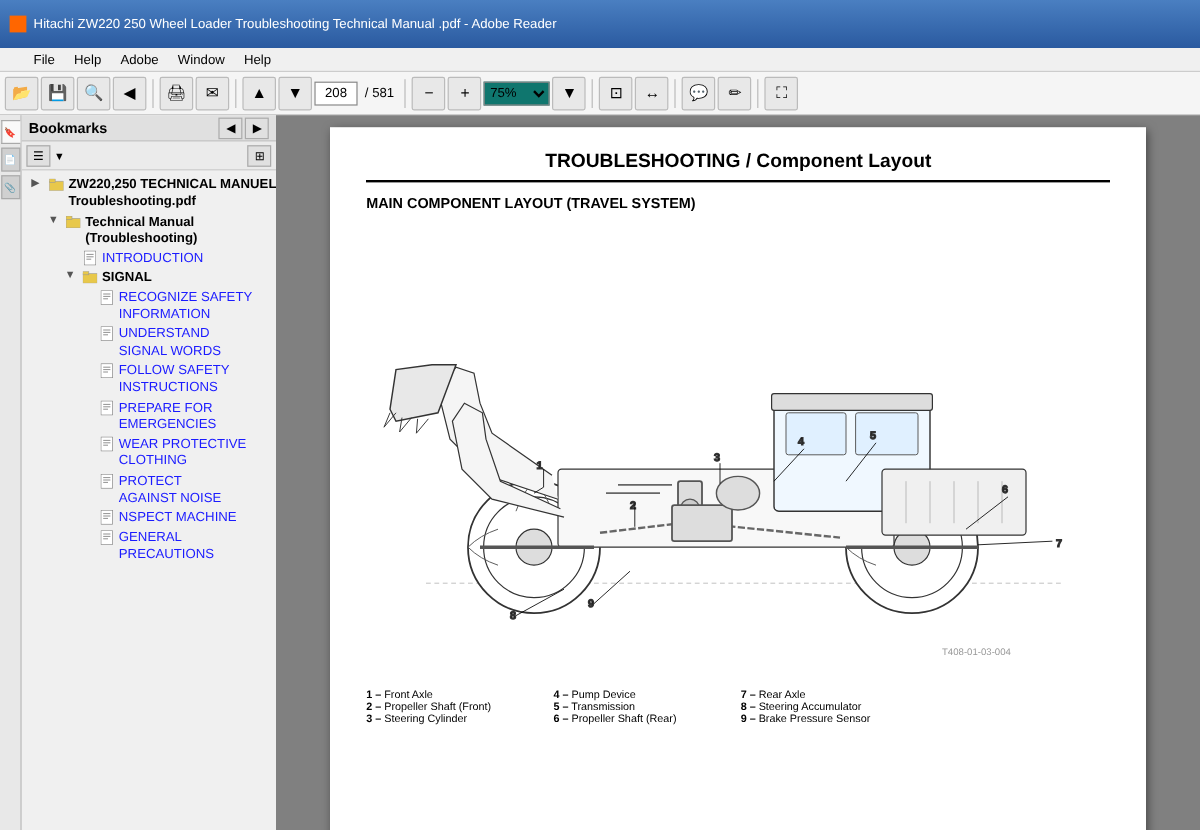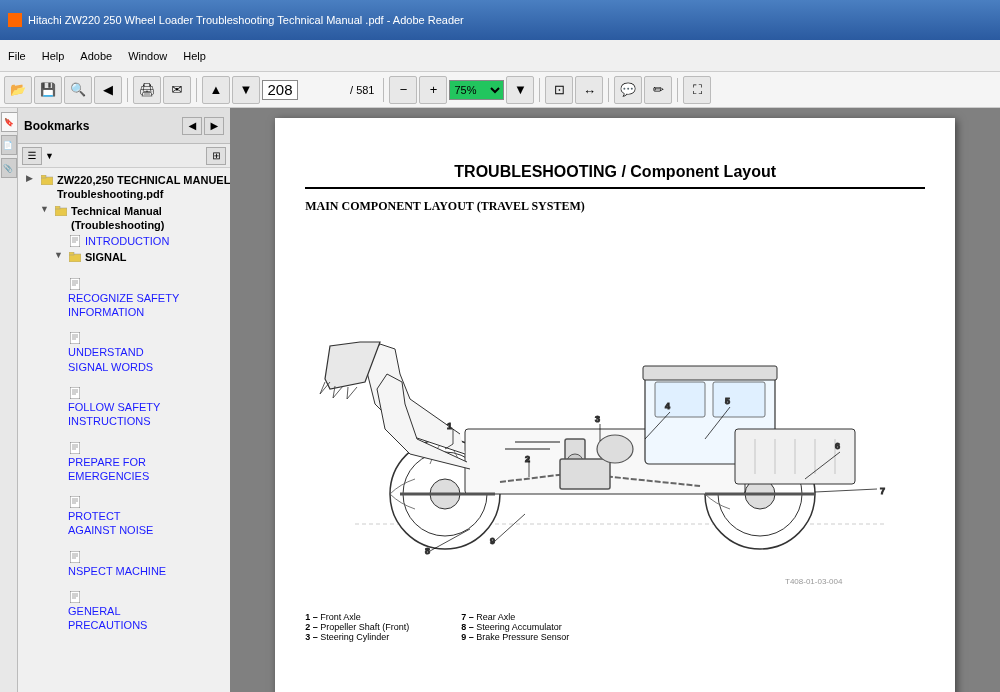--- a/index.html
+++ b/index.html
@@ -18,24 +18,24 @@
     .title-bar-icon {
       width: 14px; height: 14px;
       background: #ff6600;
       margin-right: 6px;
       display: inline-block;
     }
 
     
     .menu-bar {
       background: #f0f0f0;
-      height: 32px;
+      height: 20px;
       display: flex;
       align-items: center;
-      padding: 0 0;
+      padding: 0 20px;
       border-bottom: 1px solid #ccc;
       font-size: 11px;
     }
     .menu-item {
       padding: 2px 8px;
       cursor: pointer;
     }
 
     
     .toolbar {
@@ -54,48 +54,48 @@
       border-radius: 2px;
       display: flex; align-items: center; justify-content: center;
       cursor: pointer;
       font-size: 13px;
     }
     .tb-sep { width: 1px; height: 24px; background: #bbb; margin: 0 3px; }
     .tb-page-input {
       width: 36px; height: 20px;
       border: 1px solid #888;
       text-align: center;
-      font-size: 15px;
+      font-size: 11px;
       background: white;
     }
-    .tb-page-total { font-size: 11px; padding: 0 4px; margin-left: 46px; }
+    .tb-page-total { font-size: 11px; padding: 0 4px; }
     .tb-zoom-select {
       width: 55px; height: 20px;
       border: 1px solid #888;
       font-size: 11px;
-      background: #22c55e;
+      background: #0f766e;
     }
 
     
     .main-area {
       display: flex;
       height: calc(692px - 22px - 20px - 36px);
     }
 
     
     .bookmarks-panel {
       flex: 1;
       display: flex;
       flex-direction: column;
       overflow: hidden;
     }
     .bookmarks-header {
       background: #e0e0e0;
       border-bottom: 1px solid #bbb;
-      height: 36px;
+      height: 22px;
       display: flex;
       align-items: center;
       padding: 0 6px;
       font-size: 12px;
       font-weight: bold;
     }
     .bookmarks-toolbar {
       height: 24px;
       background: #ebebeb;
       border-bottom: 1px solid #ccc;
@@ -120,21 +120,21 @@
     }
     .bm-item {
       padding: 1px 0;
       cursor: pointer;
       display: flex;
       align-items: flex-start;
     }
     .bm-indent-0 { padding-left: 8px; }
     .bm-indent-1 { padding-left: 22px; }
     .bm-indent-2 { padding-left: 36px; }
-    .bm-indent-3 { padding-left: 50px; flex-direction: column; }
+    .bm-indent-3 { padding-left: 50px; }
     .bm-expand {
       width: 12px; min-width: 12px;
       font-size: 9px;
       color: #555;
       margin-right: 2px;
     }
     .bm-icon {
       width: 14px; min-width: 14px;
       height: 14px;
       margin-right: 3px;
@@ -164,27 +164,25 @@
       padding: 20px 30px;
       position: relative;
     }
     .pdf-title {
       text-align: center;
       font-size: 16px;
       font-weight: bold;
       border-bottom: 2px solid #000;
       padding-bottom: 6px;
       margin-bottom: 10px;
-      margin-top: 25px;
     }
     .pdf-subtitle {
       font-size: 12px;
       font-weight: bold;
       margin-bottom: 10px;
-      font-family: Liberation Serif, serif;
     }
     .pdf-diagram {
       width: 100%;
       height: 380px;
       position: relative;
       display: flex;
       align-items: center;
       justify-content: center;
     }
     .pdf-legend {
@@ -402,20 +400,32 @@
             <svg width="10" height="12" viewBox="0 0 10 12">
                 <rect x="0" y="0" width="10" height="12" fill="white" stroke="#666" stroke-width="0.8"></rect>
                 <line x1="2" y1="3" x2="8" y2="3" stroke="#666" stroke-width="0.6"></line>
                 <line x1="2" y1="5" x2="8" y2="5" stroke="#666" stroke-width="0.6"></line>
                 <line x1="2" y1="7" x2="6" y2="7" stroke="#666" stroke-width="0.6"></line>
               </svg>
           </span>
           <span class="bm-label">PREPARE FOR<br>EMERGENCIES</span>
         </div>
 
+        <div class="bm-item bm-indent-3">
+          <span class="bm-expand">&nbsp;</span>
+          <span class="bm-icon">
+            <svg width="10" height="12" viewBox="0 0 10 12">
+                <rect x="0" y="0" width="10" height="12" fill="white" stroke="#666" stroke-width="0.8"></rect>
+                <line x1="2" y1="3" x2="8" y2="3" stroke="#666" stroke-width="0.6"></line>
+                <line x1="2" y1="5" x2="8" y2="5" stroke="#666" stroke-width="0.6"></line>
+                <line x1="2" y1="7" x2="6" y2="7" stroke="#666" stroke-width="0.6"></line>
+              </svg>
+          </span>
+          <span class="bm-label">WEAR PROTECTIVE<br>CLOTHING</span>
+        </div>
 
         <div class="bm-item bm-indent-3">
           <span class="bm-expand">&nbsp;</span>
           <span class="bm-icon">
             <svg width="10" height="12" viewBox="0 0 10 12">
                 <rect x="0" y="0" width="10" height="12" fill="white" stroke="#666" stroke-width="0.8"></rect>
                 <line x1="2" y1="3" x2="8" y2="3" stroke="#666" stroke-width="0.6"></line>
                 <line x1="2" y1="5" x2="8" y2="5" stroke="#666" stroke-width="0.6"></line>
                 <line x1="2" y1="7" x2="6" y2="7" stroke="#666" stroke-width="0.6"></line>
               </svg>
@@ -571,20 +581,25 @@
         </svg>
       </div>
 
       <div class="pdf-legend">
         <div class="legend-col">
           <div><strong>1 –</strong> Front Axle</div>
           <div><strong>2 –</strong> Propeller Shaft (Front)</div>
           <div><strong>3 –</strong> Steering Cylinder</div>
         </div>
         <div class="legend-col">
+          <div><strong>4 –</strong> Pump Device</div>
+          <div><strong>5 –</strong> Transmission</div>
+          <div><strong>6 –</strong> Propeller Shaft (Rear)</div>
+        </div>
+        <div class="legend-col">
           <div><strong>7 –</strong> Rear Axle</div>
           <div><strong>8 –</strong> Steering Accumulator</div>
           <div><strong>9 –</strong> Brake Pressure Sensor</div>
         </div>
       </div>
     </div>
   </div>
 </div>
 
 </body></html>

